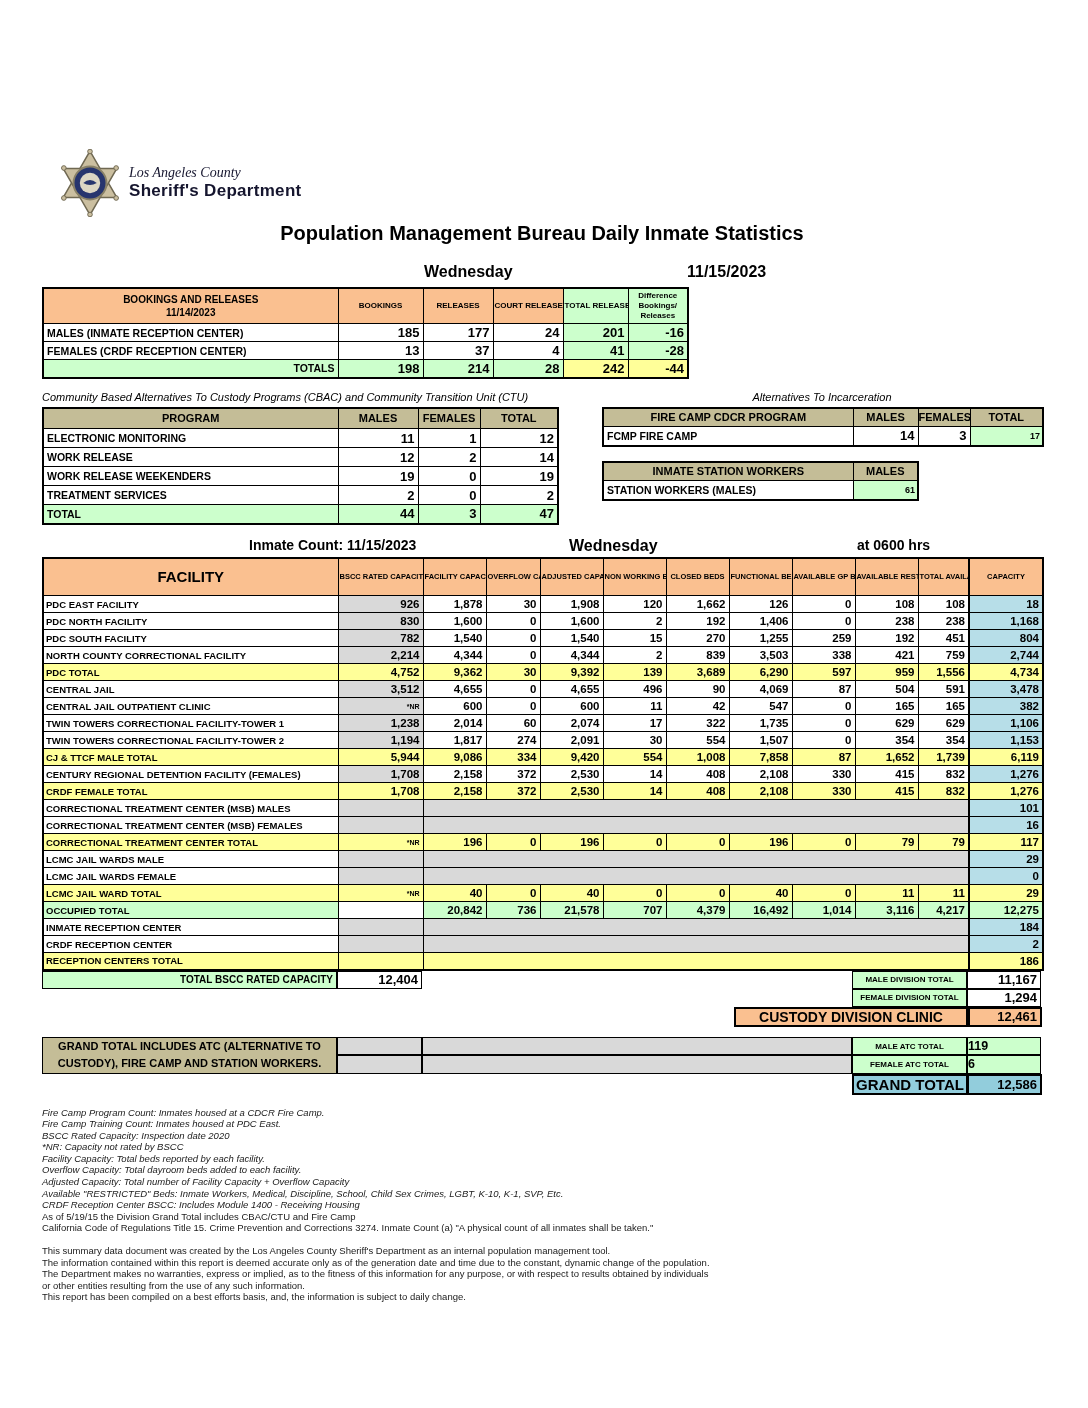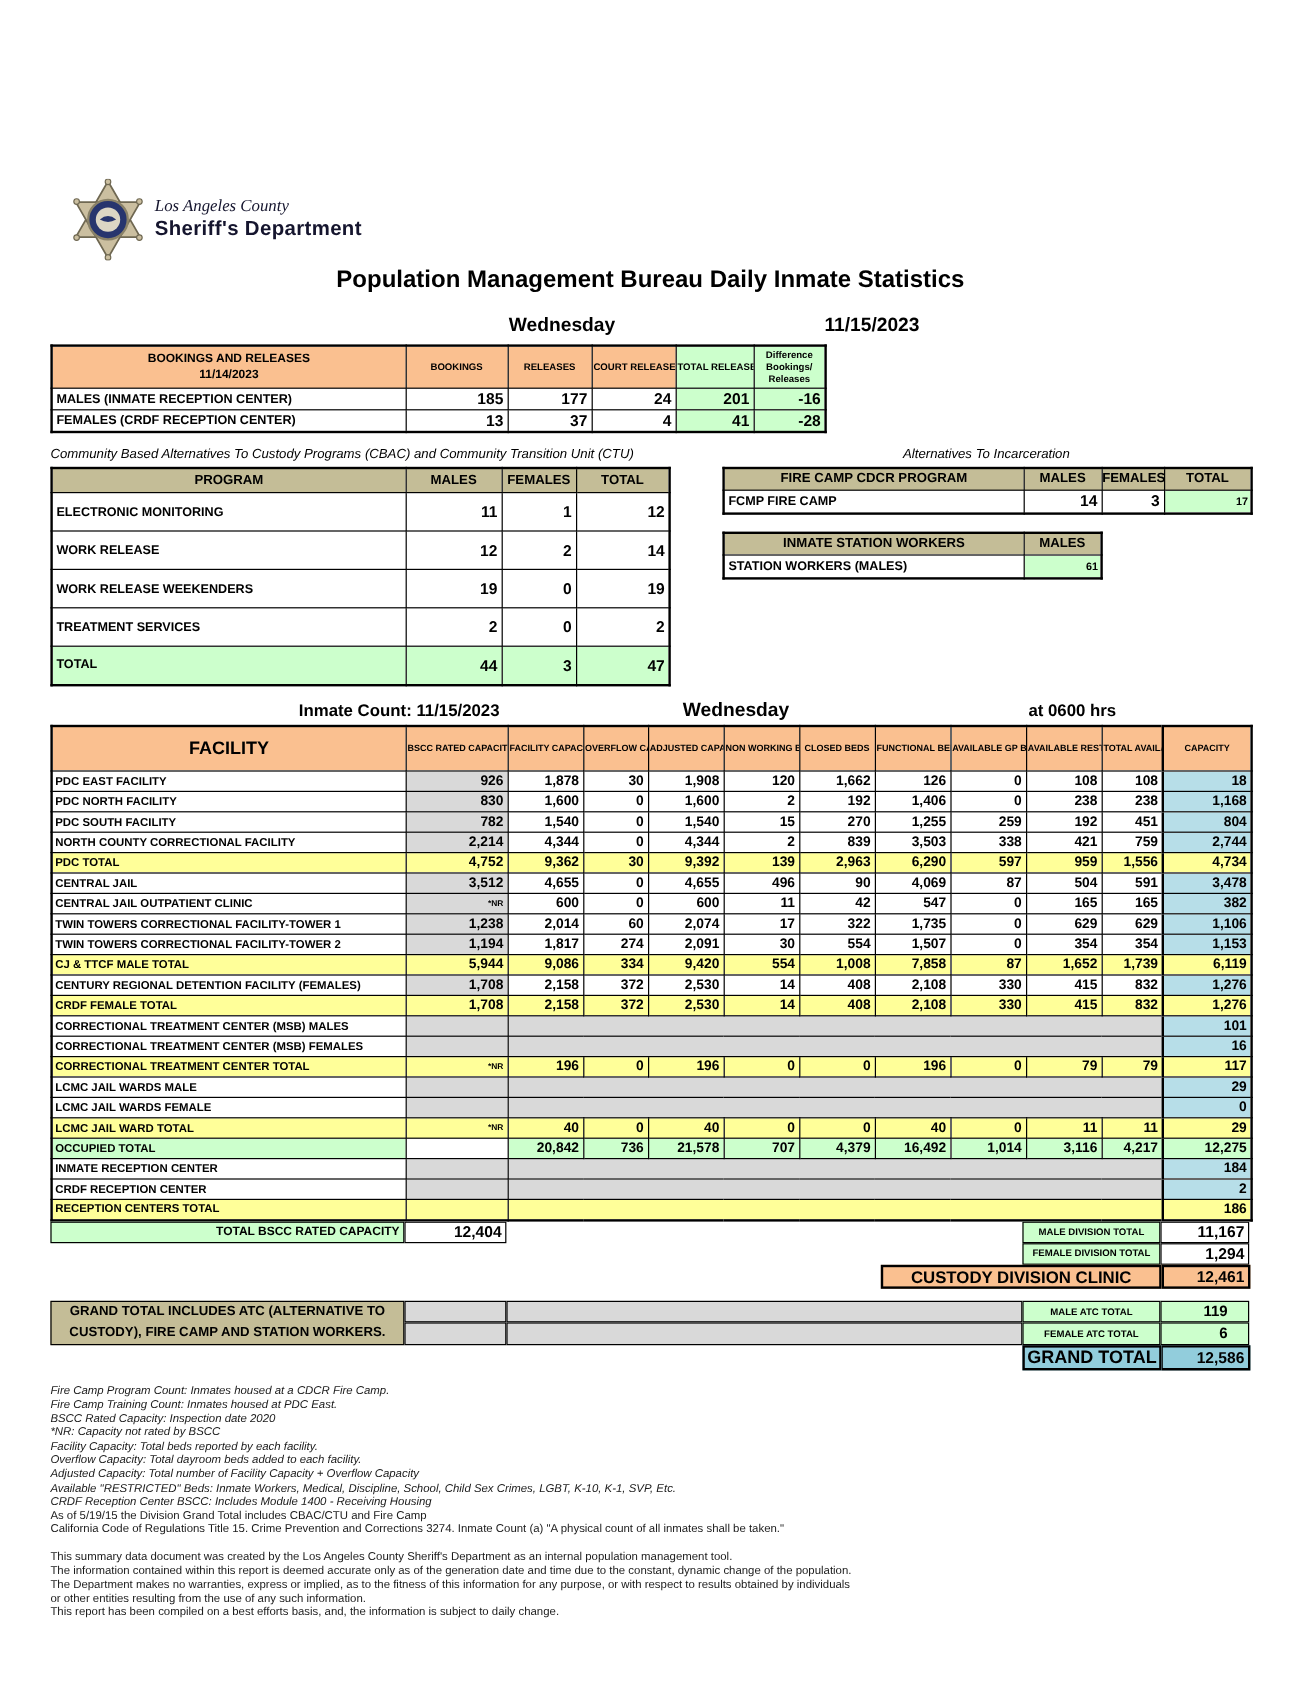--- a/index.html
+++ b/index.html
@@ -42,21 +42,21 @@
   .right{text-align:right;padding-right:3px}
 
   
   .two-col{display:flex;margin-top:12px}
   .cbac-block{width:515px}
   .ati-block{width:440px;margin-left:45px}
   .sec-title{font-weight:normal;font-style:italic;font-size:11px;height:16px}
   .ati-block .sec-title{text-align:center}
   .cbac{width:515px}
   .cbac th{background:var(--khaki);font-size:11px;text-align:center;height:21px}
-  .cbac td{height:32px}
+  .cbac td{height:19px}
   .cb-lbl{font-size:10.5px;text-align:left;padding-left:3px}
   .cb-num{font-size:13px;text-align:right;padding-right:3px}
   .green-bg{background:var(--light-green)}
   .fire,.station{width:440px}
   .station{width:315px;margin-top:14px}
   .fire th,.station th{background:var(--khaki);font-size:11px;text-align:center;height:19px}
   .fire td,.station td{height:19px}
   .sm-num{font-size:9px;text-align:right;padding-right:2px}
 
   
@@ -92,21 +92,21 @@
   .custody-value{width:74px;background:var(--header-orange);font-size:13px;text-align:right;padding-right:3px;border-width:2px;height:20px}
 
   
   .atc{margin-top:10px;font-weight:bold}
   .atc-grid{display:flex;width:1000px}
   .atc-note{width:295px;height:37px;background:var(--khaki);border:1px solid #000;font-size:11px;text-align:center;line-height:17px}
   .atc-mid{display:flex;flex-direction:column}
   .atc-gray-s{width:85px;background:var(--gray);border:1px solid #000;height:18.5px}
   .atc-gray-l{width:430px;background:var(--gray);border:1px solid #000;height:18.5px}
   .atc-label{width:115px;background:var(--light-green);border:1px solid #000;font-size:8px;text-align:center;height:18.5px;line-height:17px}
-  .atc-value{width:74px;background:var(--light-green);border:1px solid #000;font-size:12.5px;text-align:right;padding-right:17px;height:18.5px;line-height:17px}
+  .atc-value{width:74px;background:var(--light-green);border:1px solid #000;font-size:12.5px;text-align:left;padding-right:3px;height:18.5px;line-height:17px}
   .grand-row{display:flex;width:1000px}
   .grand-label{width:116px;background:var(--grand-total-blue);border:2px solid #000;font-size:15px;text-align:center;height:21px;line-height:18px}
   .grand-value{width:74px;background:var(--grand-total-blue);border:2px solid #000;border-left-width:1px;font-size:13px;text-align:right;padding-right:3px;height:21px;line-height:18px}
 
   
   .footnotes{margin-top:12px;font-size:9.5px;line-height:11.6px;color:#1a1a1a}
   .footnotes .it div{font-style:italic}
   .disclaimer{margin-top:11px;font-size:9.5px;line-height:11.6px;color:#1a1a1a}
 </style>
 </head>
@@ -177,20 +177,28 @@
             <td class="bk-num bk-green-bg">201</td>
             <td class="bk-num bk-green-bg">-16</td>
           </tr>
           <tr>
             <td class="bk-lbl">FEMALES (CRDF RECEPTION CENTER)</td>
             <td class="bk-num">13</td>
             <td class="bk-num">37</td>
             <td class="bk-num">4</td>
             <td class="bk-num bk-green-bg">41</td>
             <td class="bk-num bk-green-bg">-28</td>
+          </tr>
+          <tr>
+            <td class="bk-lbl right bk-green-bg">TOTALS</td>
+            <td class="bk-num bk-green-bg">198</td>
+            <td class="bk-num bk-green-bg">214</td>
+            <td class="bk-num bk-green-bg">28</td>
+            <td class="bk-num bk-yellow-bg">242</td>
+            <td class="bk-num bk-yellow-bg">-44</td>
           </tr>
         </tbody>
     </table>
 
     <div class="two-col">
       <div class="cbac-block">
         <div class="sec-title">Community Based Alternatives To Custody Programs (CBAC) and Community Transition Unit (CTU)</div>
         <table class="tbl cbac">
           <colgroup>
               <col style="width:295px">
@@ -383,21 +391,21 @@
             <td class="f-num">759</td>
             <td class="f-num f-occ">2,744</td>
           </tr>
           <tr class="r-total">
             <td class="f-lbl right">PDC TOTAL</td>
             <td class="f-num f-bscc">4,752</td>
             <td class="f-num">9,362</td>
             <td class="f-num">30</td>
             <td class="f-num">9,392</td>
             <td class="f-num">139</td>
-            <td class="f-num">2,963</td>
+            <td class="f-num">3,689</td>
             <td class="f-num">6,290</td>
             <td class="f-num">597</td>
             <td class="f-num">959</td>
             <td class="f-num">1,556</td>
             <td class="f-num f-occ">4,734</td>
           </tr>
           <tr class="r-data">
             <td class="f-lbl">CENTRAL JAIL</td>
             <td class="f-num f-bscc">3,512</td>
             <td class="f-num">4,655</td>

